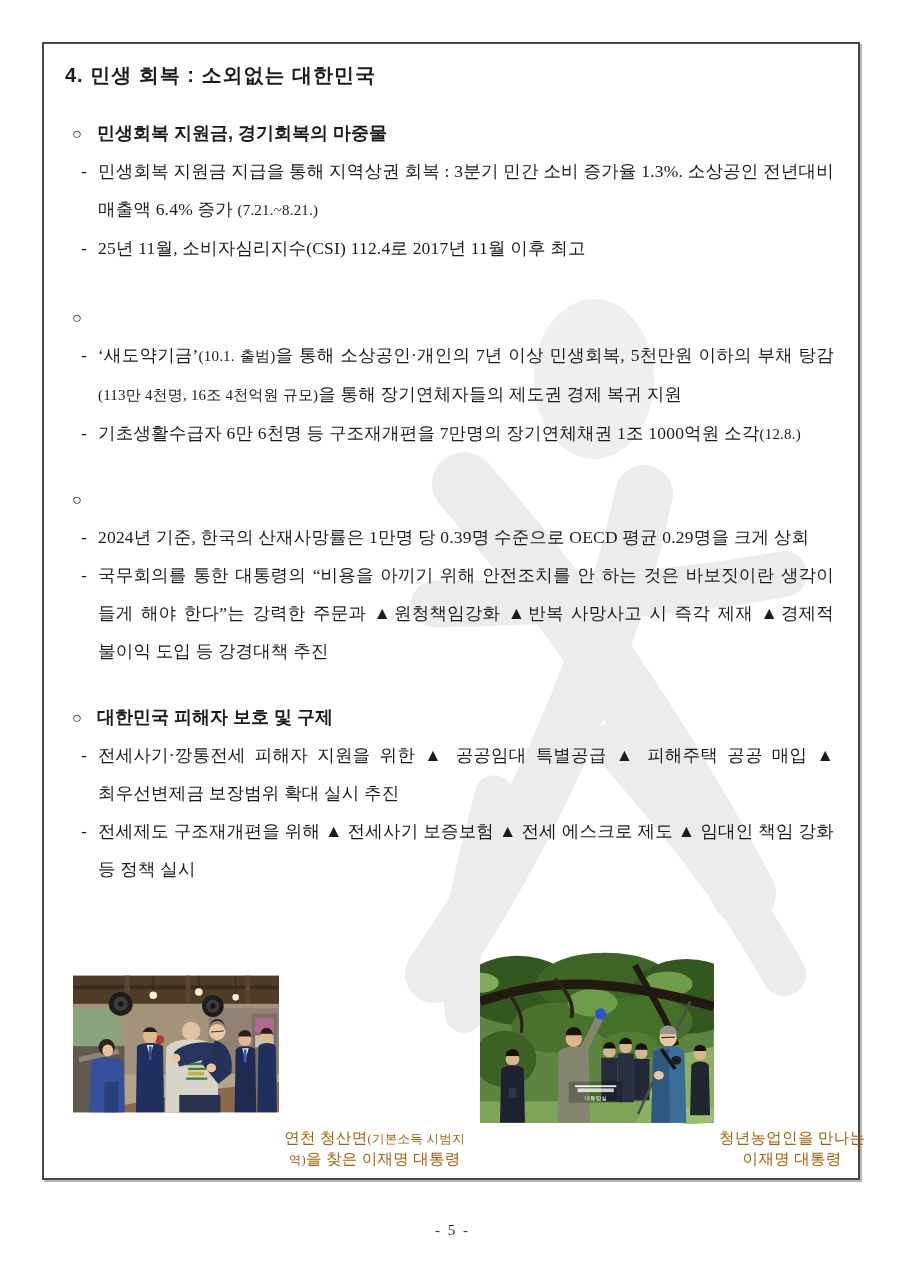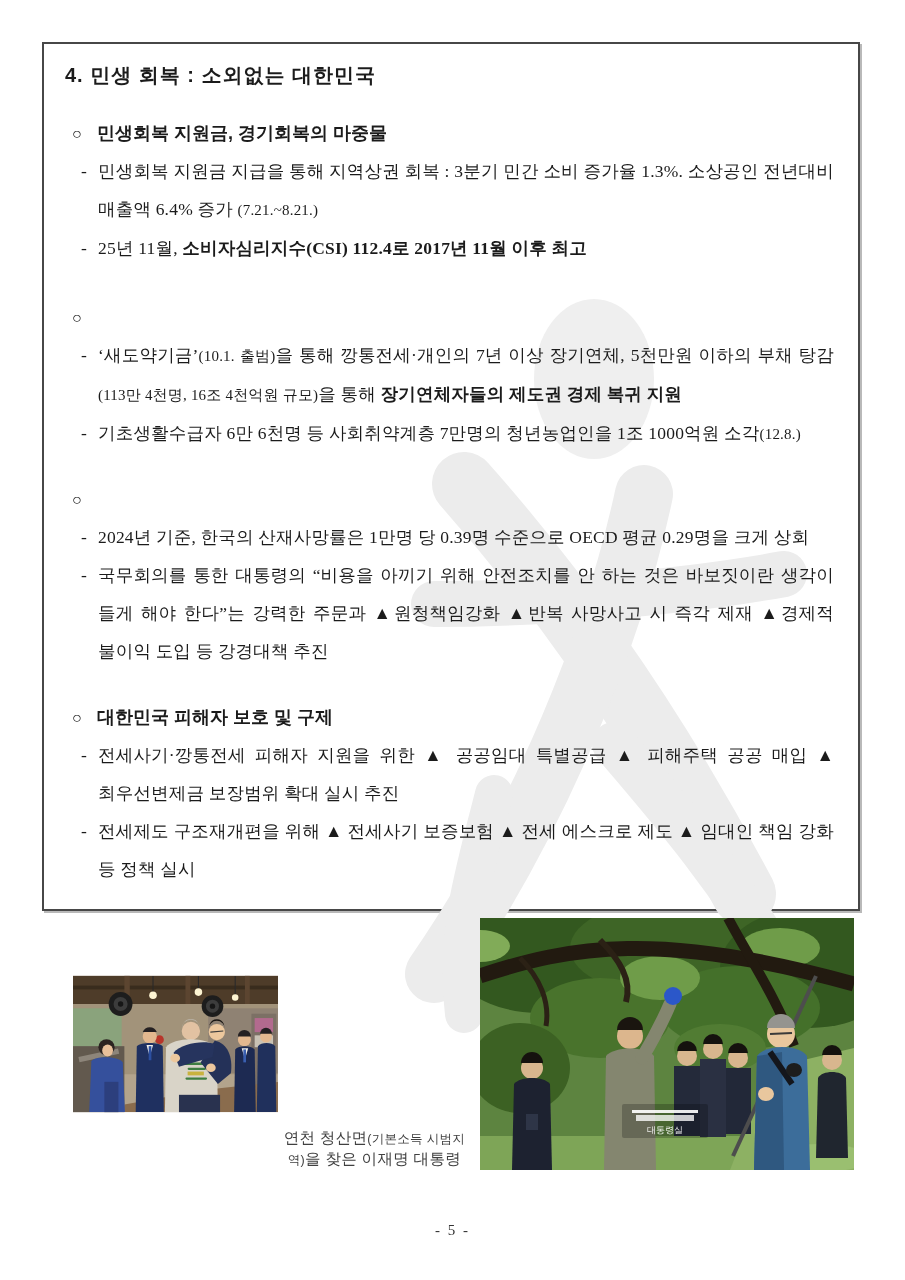--- a/index.html
+++ b/index.html
@@ -7,21 +7,21 @@
     width: 905px; height: 1280px;
     background: #ffffff;
     font-family: "Liberation Serif", "DejaVu Serif", serif;
     color: #1b1b1b;
     position: relative;
     overflow: hidden;
   }
   .page-frame {
     position: absolute;
     left: 42px; top: 42px;
-    width: 818px; height: 869px;
+    width: 818px; height: 1138px;
     border: 2px solid #474747;
     box-shadow: 2px 2px 0 #b9b9b9;
     box-sizing: border-box;
     background: #ffffff;
     padding: 18px 24px 0 21px;
   }
   .watermark {
     position: absolute;
     left: 270px; top: 230px;
     width: 540px; height: 780px;
@@ -66,38 +66,38 @@
   .item .marker {
     flex: 0 0 17px;
     width: 17px;
   }
   .item .item-text {
     flex: 1;
     text-align: justify;
     word-break: keep-all;
   }
   .seg-n { font-weight: normal; }
-  .seg-b { font-weight: bold; }
+  .seg-b { font-weight: normal; }
   .seg-sm { font-size: 15px; }
   .photo-row {
     display: flex;
     justify-content: space-between;
     margin-top: 30px;
     margin-left: 8px;
     margin-right: 2px;
     gap: 10px;
   }
   .photo-col { display: flex; flex-direction: row; align-items: flex-end; }
   .photo-col svg.photo { display: block; }
   .caption {
     margin-top: 12px;
-    font-family: Liberation Sans, sans-serif;
+    font-family: Liberation Serif, serif;
     font-size: 15.5px;
     letter-spacing: 0.3px;
-    color: #404040;
+    color: #a16207;
     text-align: center;
   }
   .caption .seg-sm { font-size: 12.5px; }
   .page-number {
     position: absolute;
     left: 0; top: 1222px;
     width: 905px;
     text-align: center;
     font-size: 15px;
     letter-spacing: 2px;
@@ -141,25 +141,25 @@
       </div>
     </div>
 
     <div class="section" style="margin-top:36px;">
       <div class="section-heading">
         <span class="bullet">○</span>
       </div>
       <div class="items">
         <div class="item">
           <span class="marker">-</span>
-          <span class="item-text"><span class="seg-n">‘새도약기금’</span><span class="seg-sm">(10.1. 출범)</span><span class="seg-n">을 통해 깡통전세·개인의 7년 이상 장기연체, 5천만원 이하의 부채 탕감 </span><span class="seg-sm">(113만 4천명, 16조 4천억원 규모)</span><span class="seg-n">을 통해 </span><span class="seg-b">장기연체자들의 제도권 경제 복귀 지원</span></span>
-        </div>
-        <div class="item">
-          <span class="marker">-</span>
-          <span class="item-text"><span class="seg-n">기초생활수급자 6만 6천명 등 사회취약계층 7만명의 청년농업인을 1조 1000억원 소각</span><span class="seg-sm">(12.8.)</span></span>
+          <span class="item-text"><span class="seg-n">‘새도약기금’</span><span class="seg-sm">(10.1. 출범)</span><span class="seg-n">을 통해 소상공인·개인의 7년 이상 민생회복, 5천만원 이하의 부채 탕감 </span><span class="seg-sm">(113만 4천명, 16조 4천억원 규모)</span><span class="seg-n">을 통해 </span><span class="seg-b">장기연체자들의 제도권 경제 복귀 지원</span></span>
+        </div>
+        <div class="item">
+          <span class="marker">-</span>
+          <span class="item-text"><span class="seg-n">기초생활수급자 6만 6천명 등 구조재개편을 7만명의 장기연체채권 1조 1000억원 소각</span><span class="seg-sm">(12.8.)</span></span>
         </div>
       </div>
     </div>
 
     <div class="section" style="margin-top:32px;">
       <div class="section-heading">
         <span class="bullet">○</span>
       </div>
       <div class="items">
         <div class="item">
@@ -334,19 +334,20 @@
           <path d="M342,137 a10 10 0 0 1 20,0 z" fill="#15120e"></path>
           <path d="M338,160 C342,152 362,152 366,160 L368,240 L336,240 Z" fill="#20262f"></path>
 
           <g opacity="0.9">
             <rect x="142" y="186" width="86" height="34" rx="2" fill="#000000" opacity="0.25"></rect>
             <rect x="152" y="192" width="66" height="3" fill="#ffffff"></rect>
             <rect x="156" y="197" width="58" height="6" fill="#ffffff" opacity="0.85"></rect>
             <text x="185" y="215" text-anchor="middle" font-size="9" fill="#ffffff" font-family="Liberation Sans, sans-serif">대통령실</text>
           </g>
         </svg>
+        <div class="caption"><span class="seg-n">청년농업인을 만나는 이재명 대통령</span></div>
       </div>
 
     </div>
   </div>
 </div>
 
 <div class="page-number">- 5 -</div>
 
 </body></html>

